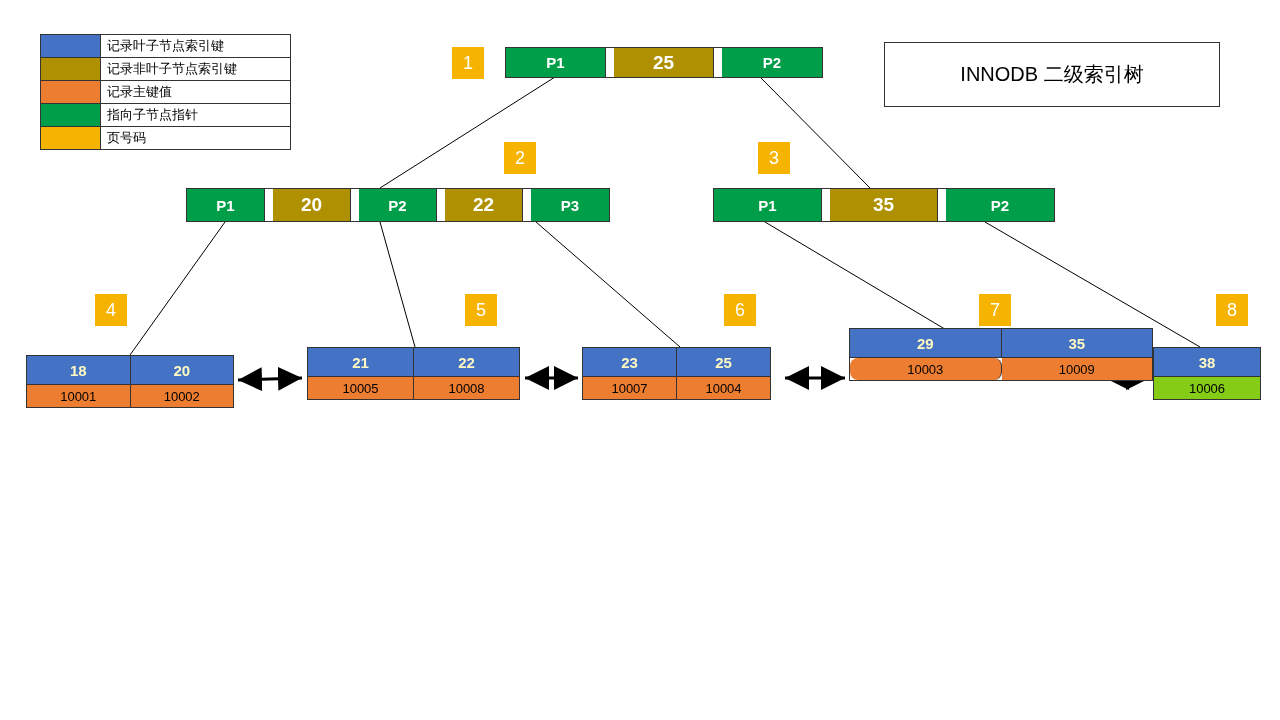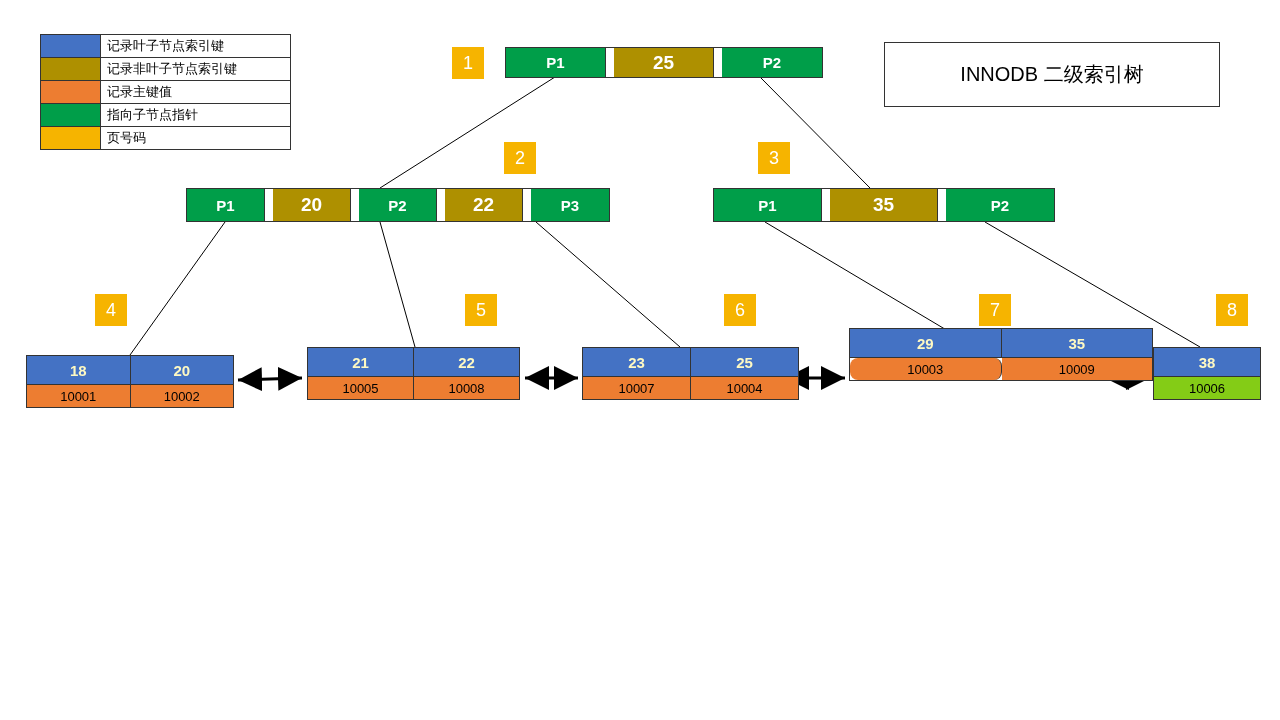--- a/index.html
+++ b/index.html
@@ -180,21 +180,21 @@
 <div class="leaf-group" id="leaf-1" style="left:307px; top:347px; width:213px;">
     <div class="leaf-row key-row">
       <div class="leaf-cell" style="background: rgb(68, 114, 196);">21</div>
       <div class="leaf-cell" style="background: rgb(68, 114, 196);">22</div>
     </div>
     <div class="leaf-row pk-row">
       <div class="leaf-cell" style="background: rgb(237, 125, 49);">10005</div>
       <div class="leaf-cell" style="background: rgb(237, 125, 49);">10008</div>
     </div>
   </div>
-<div class="leaf-group" id="leaf-2" style="left:582px; top:347px; width:217px;">
+<div class="leaf-group" id="leaf-2" style="left:582px; top:347px; width:189px;">
     <div class="leaf-row key-row">
       <div class="leaf-cell" style="background: rgb(68, 114, 196);">23</div>
       <div class="leaf-cell" style="background: rgb(68, 114, 196);">25</div>
     </div>
     <div class="leaf-row pk-row">
       <div class="leaf-cell" style="background: rgb(237, 125, 49);">10007</div>
       <div class="leaf-cell" style="background: rgb(237, 125, 49);">10004</div>
     </div>
   </div>
 <div class="leaf-group" id="leaf-3" style="left:849px; top:328px; width:304px;">

